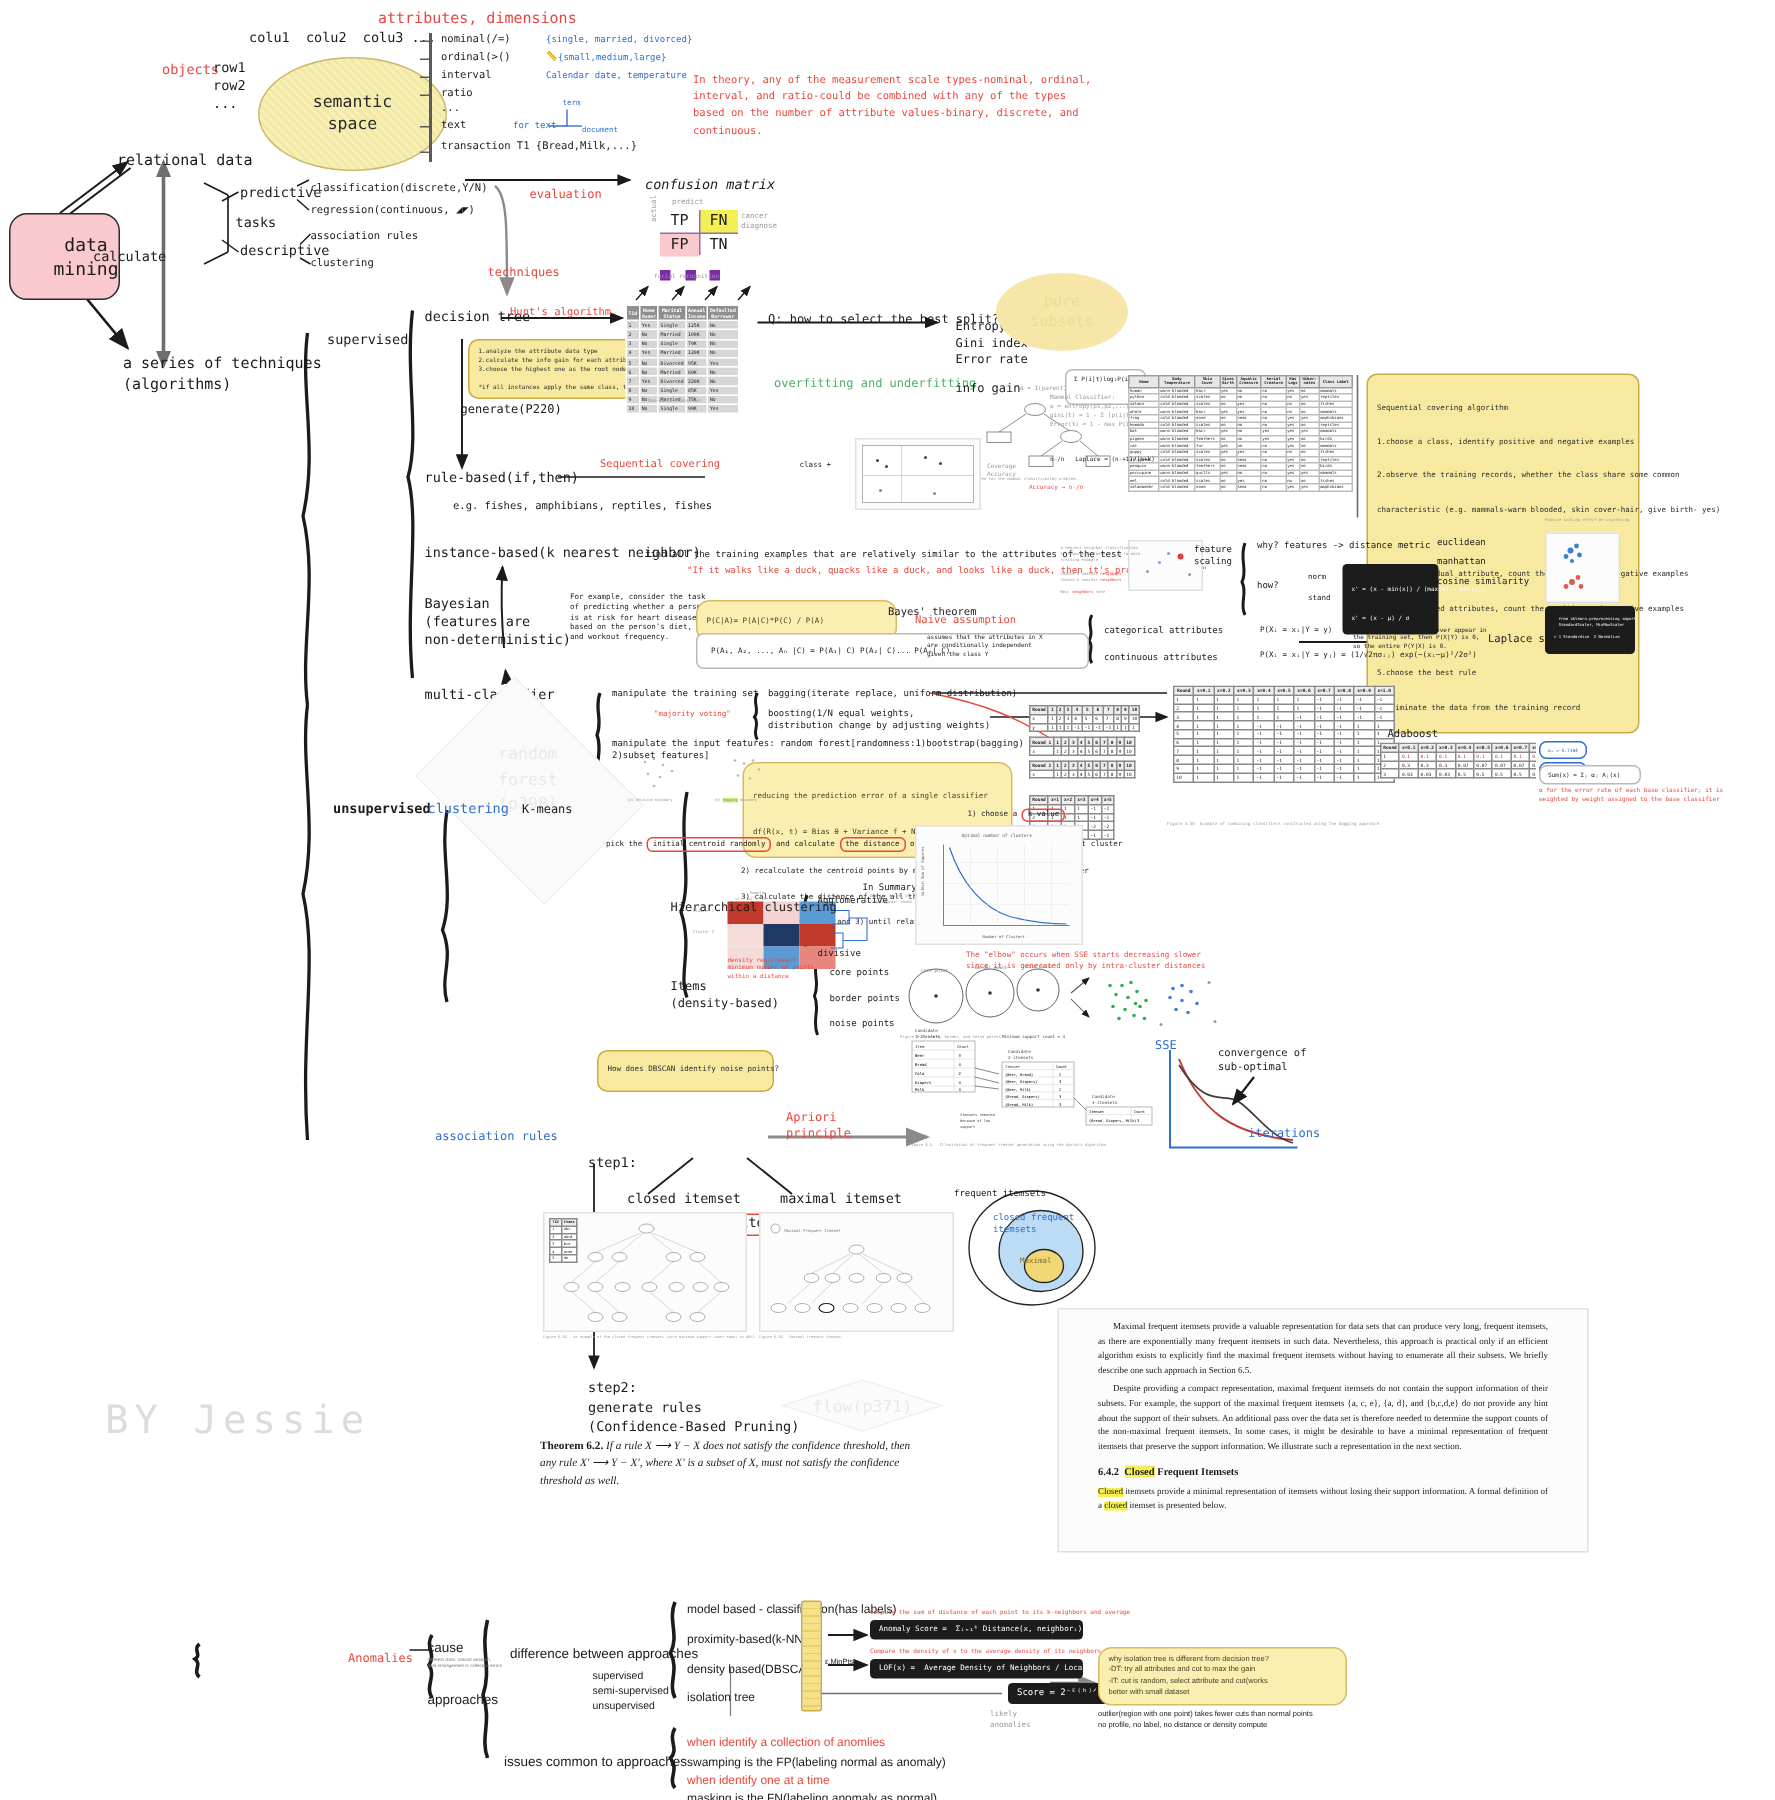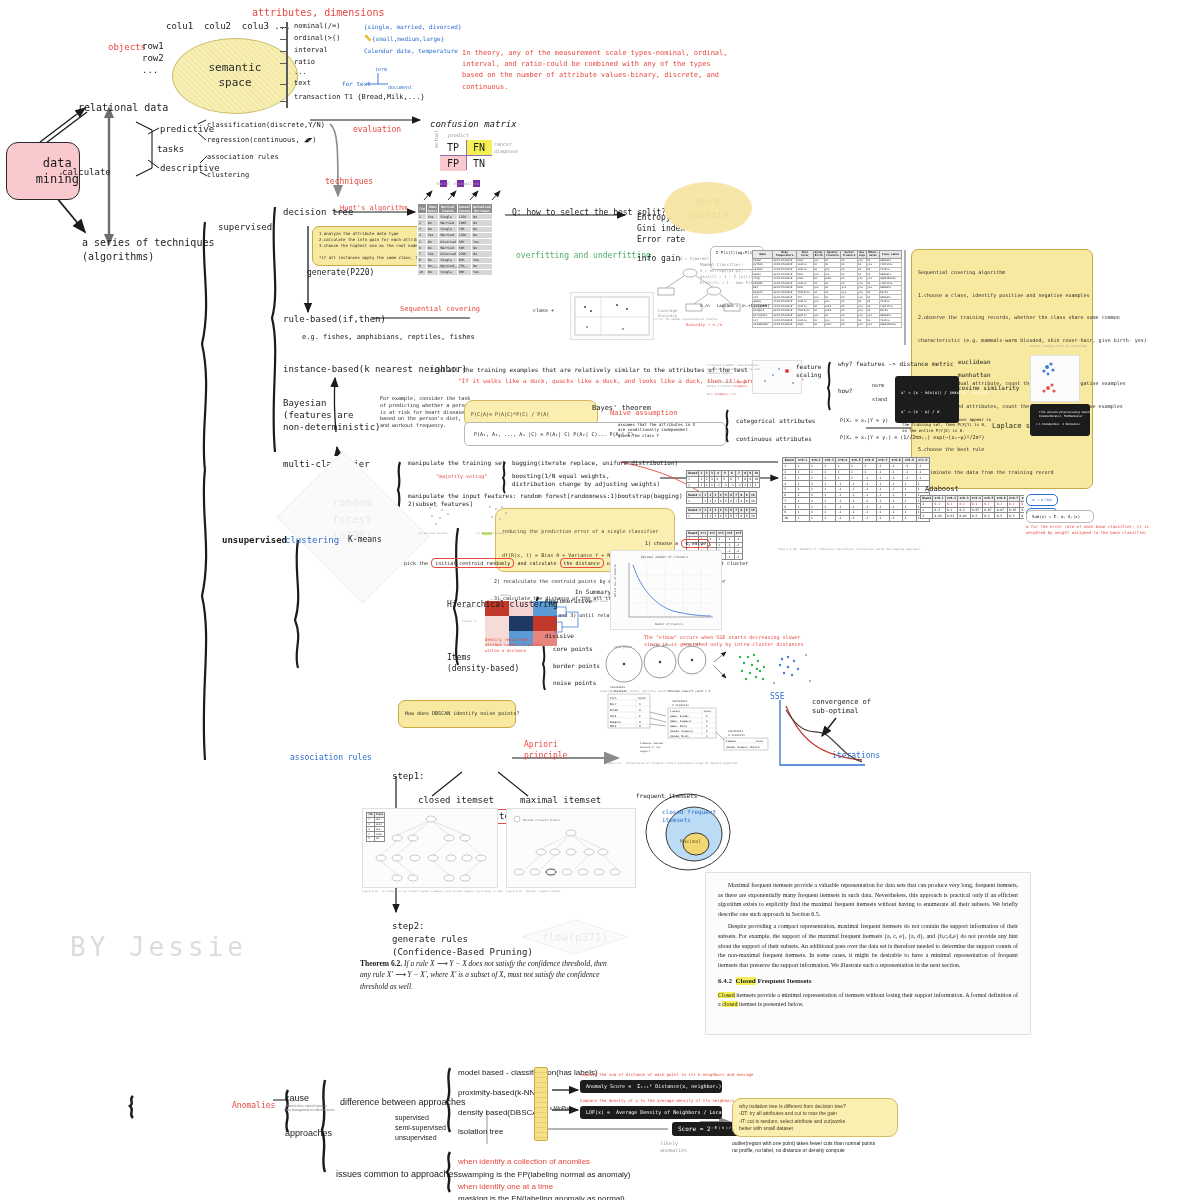--- a/index.html
+++ b/index.html
@@ -1461,21 +1461,21 @@
 </div>
 <div class="abs diamond-label t" style="left:520px;top:930px;width:110px;">flow(p371)</div>
 
 <div class="abs serif" style="left:360px;top:958px;width:250px;font-size:7.5px;line-height:1.5;">
   <b>Theorem 6.2.</b>
   <i>If a rule X ⟶ Y − X does not satisfy the confidence threshold,
 then any rule X' ⟶ Y − X', where X' is a subset of X, must not satisfy the
 confidence threshold as well.</i>
 </div>
 
-<div class="abs paperbox serif" style="left:705px;top:872px;width:300px;height:145px;padding:8px 12px;font-size:6px;line-height:1.6;text-align:justify;">
+<div class="abs paperbox serif" style="left:705px;top:872px;width:300px;height:145px;padding:8px 26px;font-size:6px;line-height:1.6;text-align:justify;">
   <div style="text-indent:10px;">Maximal frequent itemsets provide a valuable representation for data sets that can produce very long, frequent itemsets, as there are exponentially many frequent itemsets in such data. Nevertheless, this approach is practical only if an efficient algorithm exists to explicitly find the maximal frequent itemsets without having to enumerate all their subsets. We briefly describe one such approach in Section 6.5.</div>
   <div style="text-indent:10px;margin-top:3px;">Despite providing a compact representation, maximal frequent itemsets do not contain the support information of their subsets. For example, the support of the maximal frequent itemsets {a, c, e}, {a, d}, and {b,c,d,e} do not provide any hint about the support of their subsets. An additional pass over the data set is therefore needed to determine the support counts of the non-maximal frequent itemsets. In some cases, it might be desirable to have a minimal representation of frequent itemsets that preserve the support information. We illustrate such a representation in the next section.</div>
   <div style="margin-top:6px;font-weight:bold;font-size:7px;">
     6.4.2&nbsp;&nbsp;<span class="hl-y">Closed</span> Frequent Itemsets
   </div>
   <div style="margin-top:3px;">
     <span class="hl-y">Closed</span><span> itemsets provide a minimal representation of itemsets without losing their support information. A formal definition of a </span><span class="hl-y">closed</span><span> itemset is presented below.</span>
   </div>
 </div>
 

